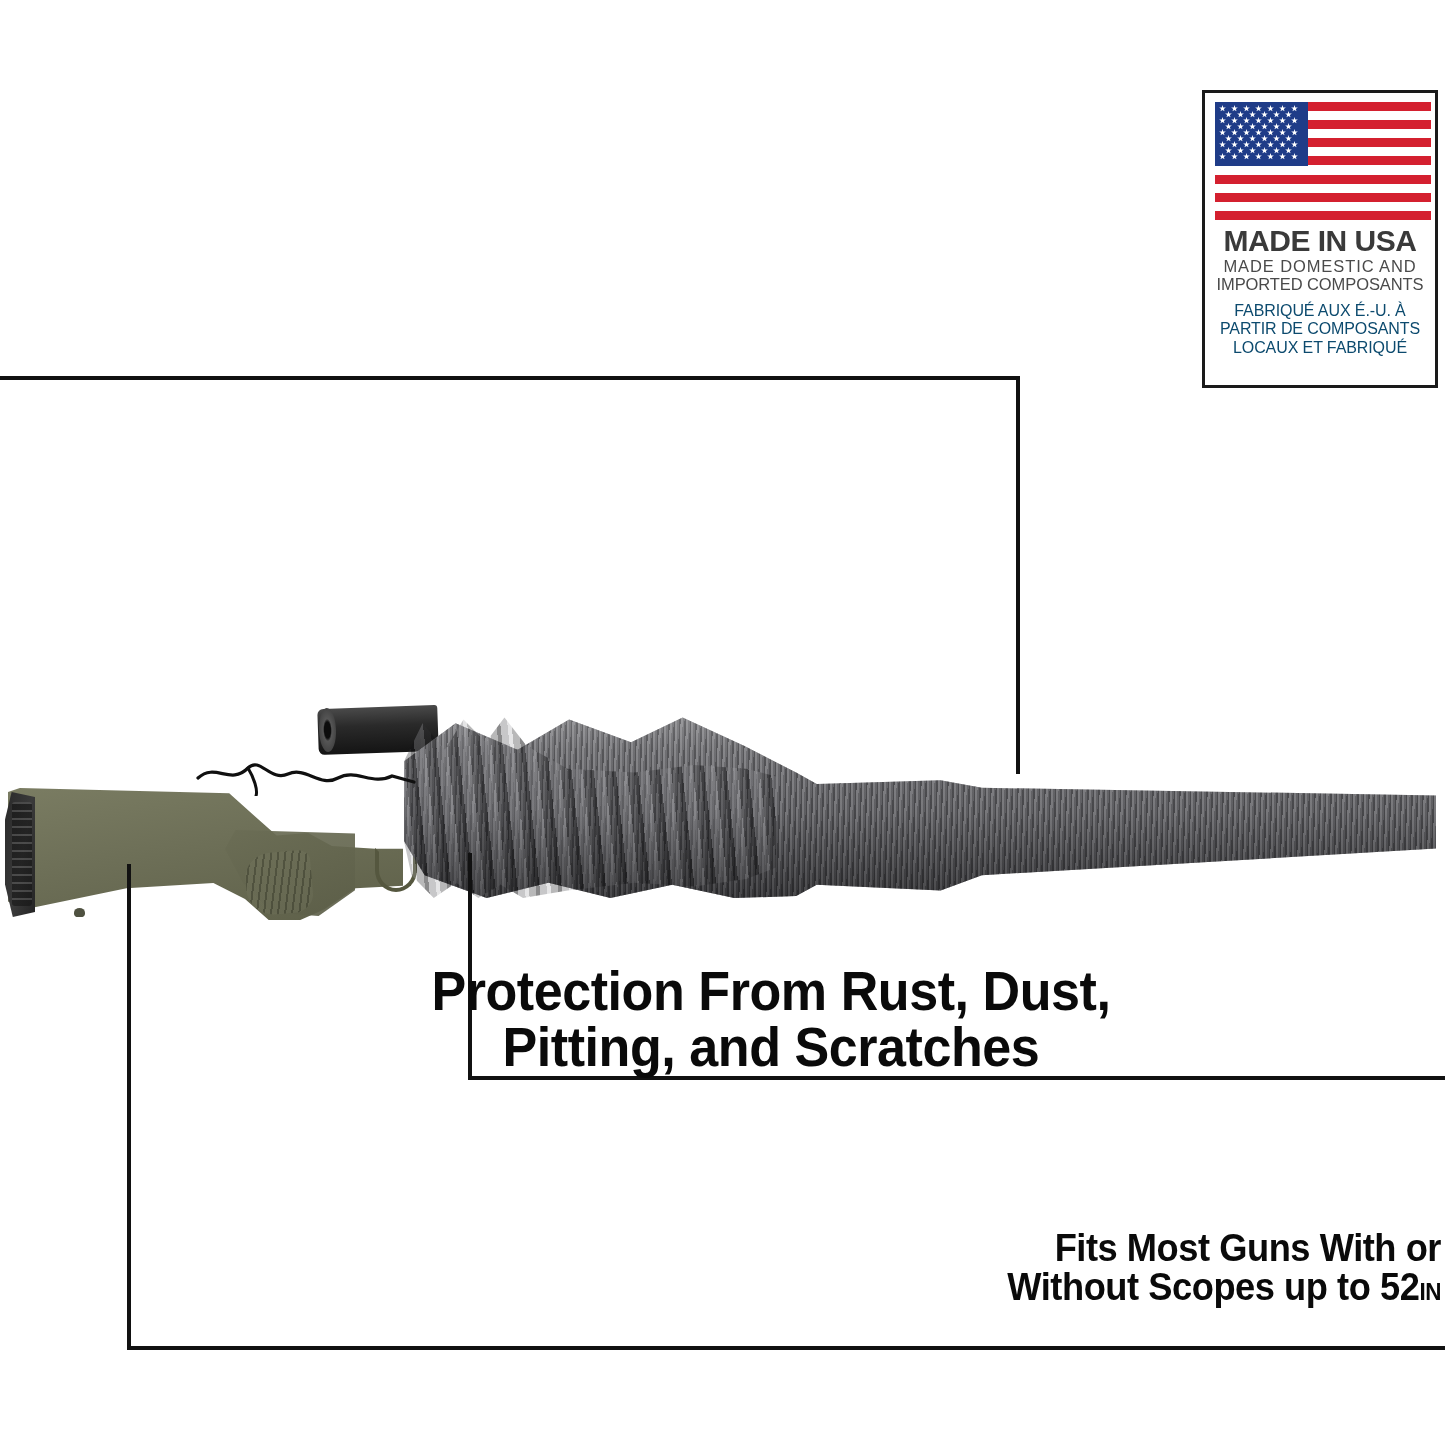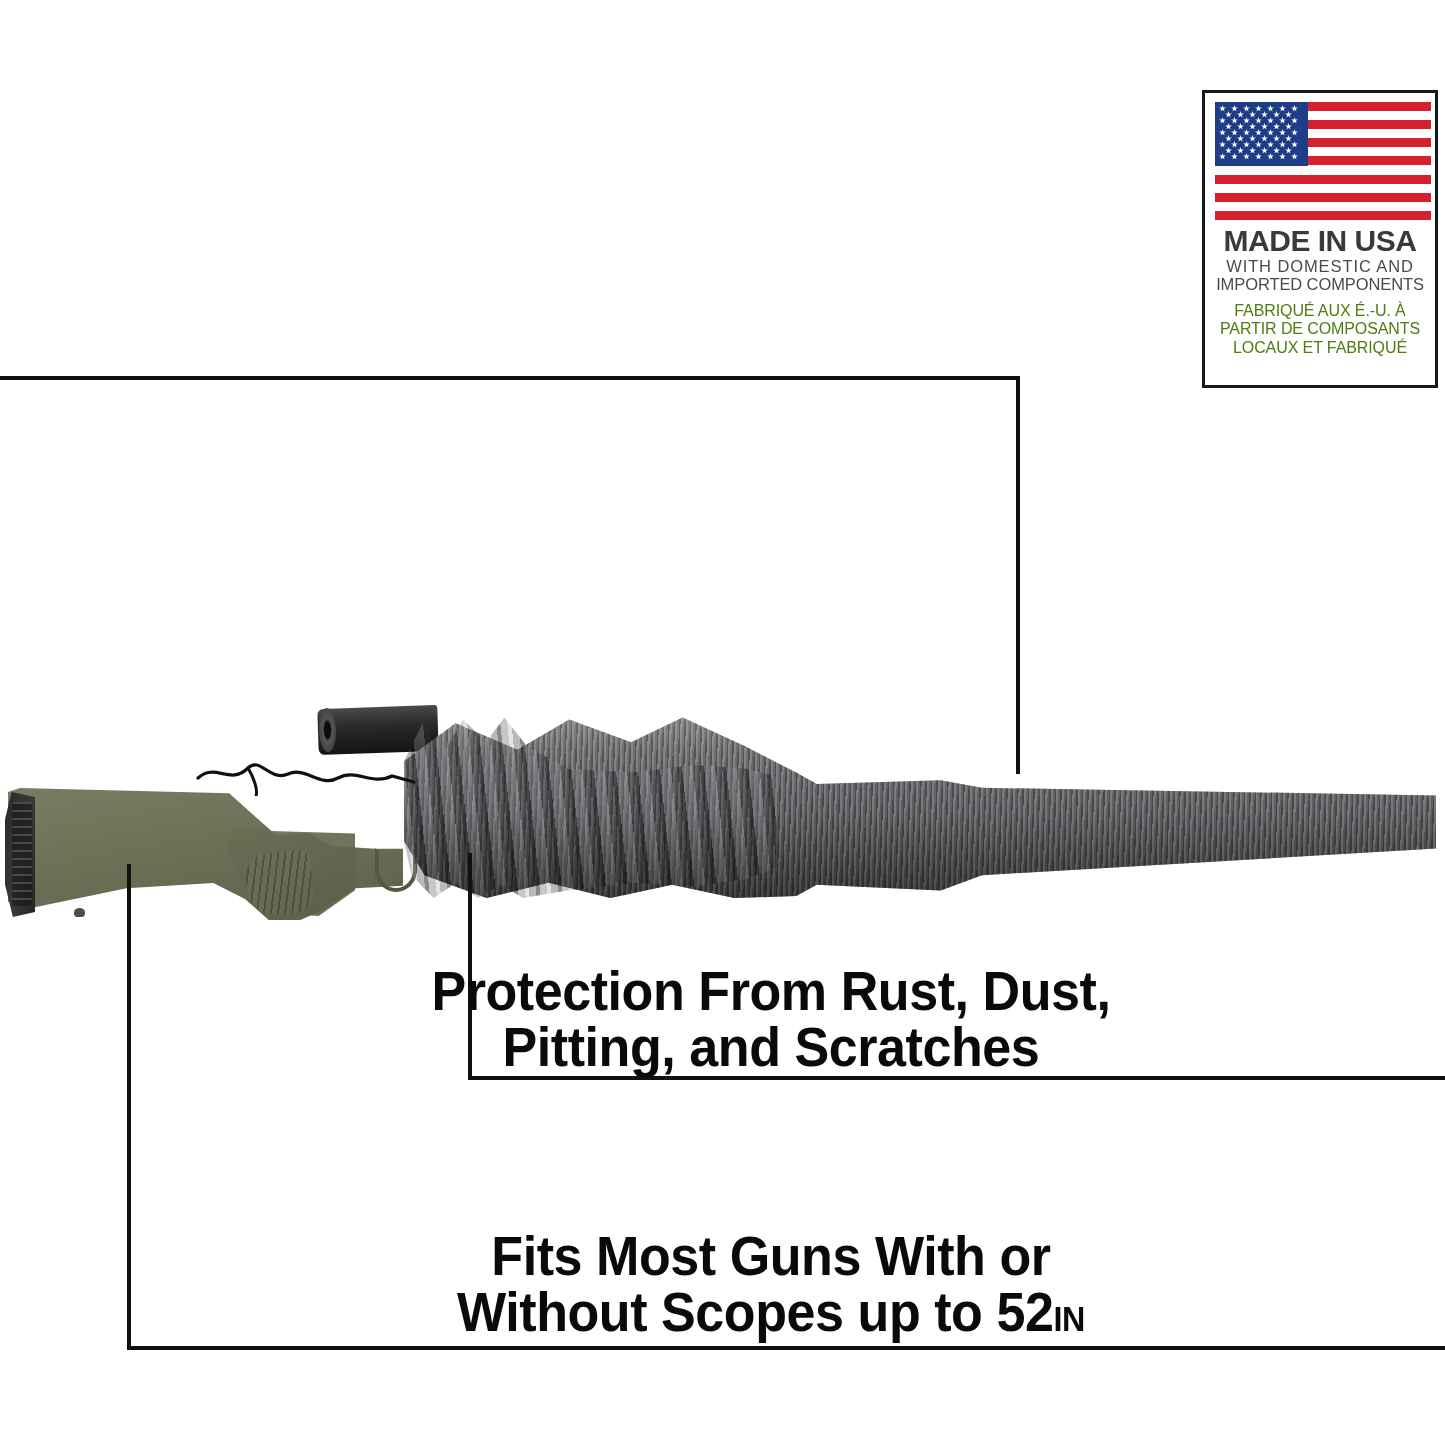--- a/index.html
+++ b/index.html
@@ -79,21 +79,21 @@
     line-height: 1.13;
     white-space: nowrap;
     color: #4a4a4a;
   }
   #badge-sub1 { letter-spacing: 0.9px; }
   #badge-sub2 { letter-spacing: -0.1px; }
   .badge-fr {
     font-size: 16px;
     line-height: 1.16;
     white-space: nowrap;
-    color: #4d7c0f;
+    color: #0c4a6e;
     letter-spacing: -0.1px;
   }
   #badge-fr-block { margin-top: 8px; }
 
   
   .callout {
     position: absolute;
     font-weight: bold;
     color: #0a0a0a;
     line-height: 1.0;
@@ -116,23 +116,23 @@
     font-size: 56px;
     letter-spacing: -0.5px;
     text-align: center;
   }
   #callout-2 .ln { display: block; transform: scaleX(0.93); transform-origin: right center; }
 
   #callout-3 {
     left: 0px;
     top: 1228px;
     width: 1441px;
-    font-size: 56px;
+    font-size: 39px;
     letter-spacing: -0.5px;
-    text-align: center;
+    text-align: right;
   }
   #callout-3 .ln { display: block; transform: scaleX(0.93); transform-origin: right center; }
   .unit-sm { font-size: 0.62em; }
 
   
   .lead-h { position: absolute; background: #111111; height: 4px; }
   .lead-v { position: absolute; background: #111111; width: 4px; }
 
   
   #rifle { position: absolute; left: 0; top: 680px; width: 1445px; height: 270px; }
@@ -385,22 +385,22 @@
         <div class="star" style="left:28px; top:51px"></div>
         <div class="star" style="left:40px; top:51px"></div>
         <div class="star" style="left:52px; top:51px"></div>
         <div class="star" style="left:64px; top:51px"></div>
         <div class="star" style="left:76px; top:51px"></div>
       </div>
     </div>
 
     <div id="badge-text">
       <div id="badge-main">MADE IN USA</div>
-      <div class="badge-sub" id="badge-sub1">WITH DOMESTIC AND</div>
-      <div class="badge-sub" id="badge-sub2">IMPORTED COMPONENTS</div>
+      <div class="badge-sub" id="badge-sub1">MADE DOMESTIC AND</div>
+      <div class="badge-sub" id="badge-sub2">IMPORTED COMPOSANTS</div>
       <div id="badge-fr-block">
         <div class="badge-fr">FABRIQUÉ AUX É.-U. À</div>
         <div class="badge-fr">PARTIR DE COMPOSANTS</div>
         <div class="badge-fr">LOCAUX ET FABRIQUÉ</div>
       </div>
     </div>
   </div>
 
 
   <div class="lead-h" style="left:0px; top:376px; width:1020px;"></div>

